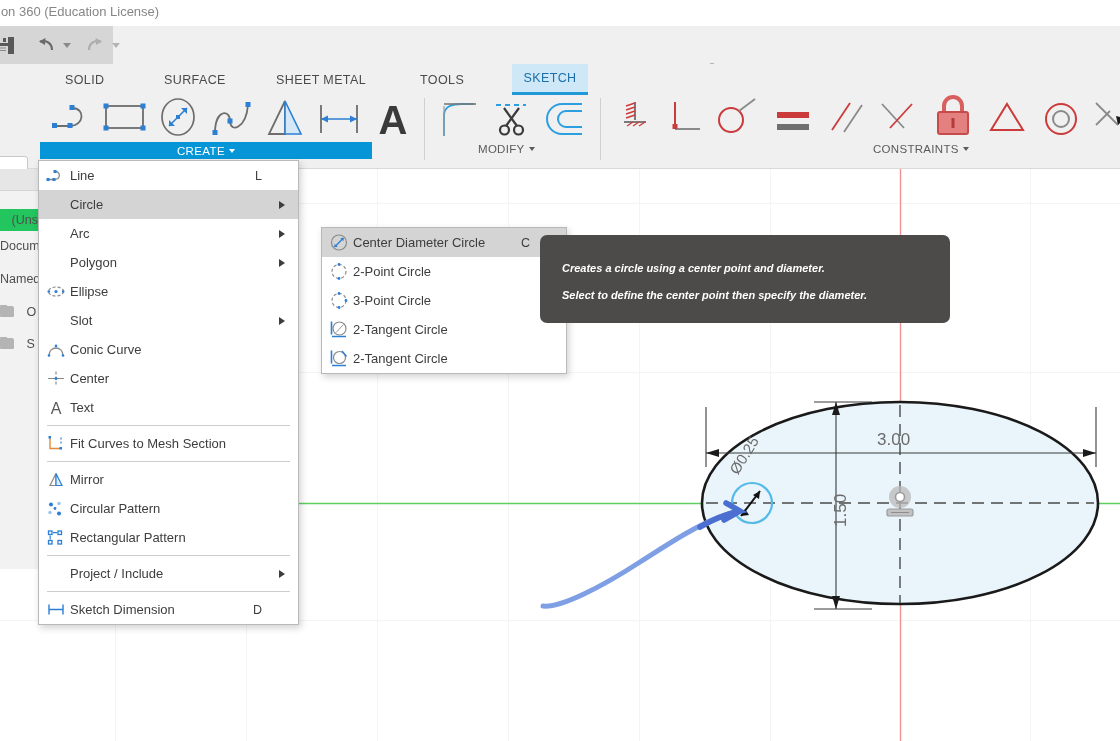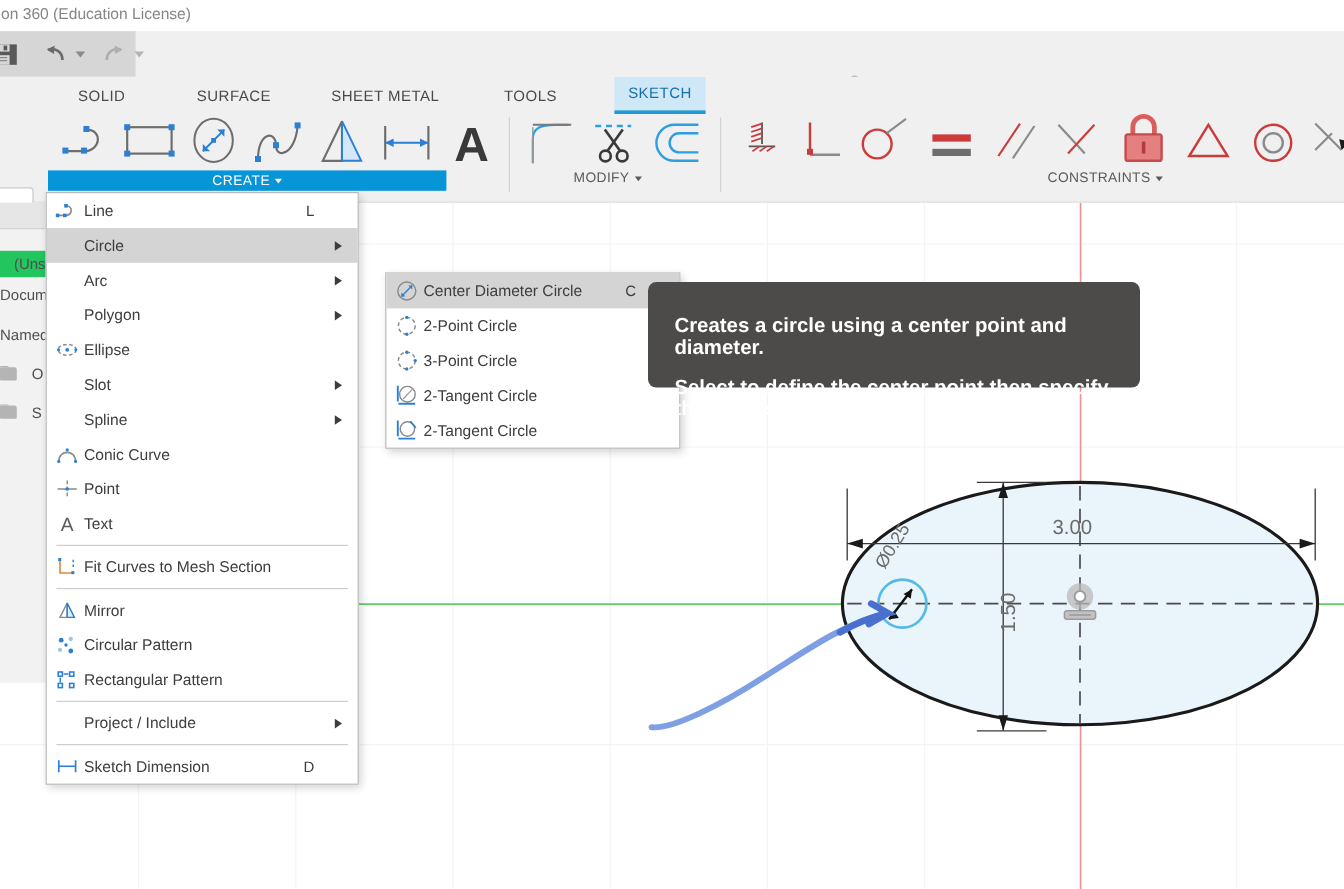--- a/index.html
+++ b/index.html
@@ -147,21 +147,21 @@
   }
   .mi .mi-dots b { display: block; font-weight: 700; }
   .mdiv { height: 1px; background: #cdcdcd; margin: 3px 8px; }
 
   
   .tooltip {
     position: absolute; left: 540px; top: 235px; width: 410px; height: 88px;
     background: #4d4b49; border-radius: 7px; color: #ffffff;
     padding: 28px 22px 0 22px; z-index: 60;
   }
-  .tooltip p { font-size: 17px; font-weight: 700; line-height: 1.05; margin-bottom: 15px; }
+  .tooltip p { font-size: 11px; font-weight: 700; line-height: 1.05; margin-bottom: 15px; font-style: italic; }
 
   
   .dimtxt {
     position: absolute; color: #6b6b6b; font-size: 17px;
     font-family: "Liberation Sans", sans-serif; user-select: none;
   }
   .dimtxt.vert { transform: rotate(-90deg); transform-origin: 0 0; }
 </style>
 </head>
 <body>
@@ -536,24 +536,20 @@
         </svg>
       </span>
       <span>Ellipse</span>
     </div>
 
     <div class="mi">
       <span>Slot</span>
       <span class="mi-arrow"></span>
     </div>
 
-    <div class="mi">
-      <span>Spline</span>
-      <span class="mi-arrow"></span>
-    </div>
 
     <div class="mi">
       <span class="mi-ico">
         <svg width="18" height="15" viewBox="0 0 18 15">
           <path d="M2 13 C2 3, 16 3, 16 13" stroke="#8a8a8a" stroke-width="1.3" fill="none"></path>
           <circle cx="9" cy="3.4" r="1.3" fill="#2b7fd4"></circle>
           <circle cx="2" cy="13" r="1.3" fill="#2b7fd4"></circle>
           <circle cx="16" cy="13" r="1.3" fill="#2b7fd4"></circle>
         </svg>
       </span>
@@ -561,21 +557,21 @@
     </div>
 
     <div class="mi">
       <span class="mi-ico">
         <svg width="18" height="16" viewBox="0 0 18 16">
           <line x1="1" y1="8" x2="17" y2="8" stroke="#8a8a8a" stroke-width="1.2"></line>
           <line x1="9" y1="1" x2="9" y2="15" stroke="#8a8a8a" stroke-width="1.2" stroke-dasharray="3,2"></line>
           <circle cx="9" cy="8" r="1.5" fill="#2b7fd4"></circle>
         </svg>
       </span>
-      <span>Point</span>
+      <span>Center</span>
     </div>
 
     <div class="mi">
       <span class="mi-ico">
         <svg width="18" height="18" viewBox="0 0 18 18">
           <text x="9" y="15" font-family="Liberation Sans, sans-serif" font-size="16" fill="#5a5a5a" text-anchor="middle">A</text>
         </svg>
       </span>
       <span>Text</span>
     </div>

